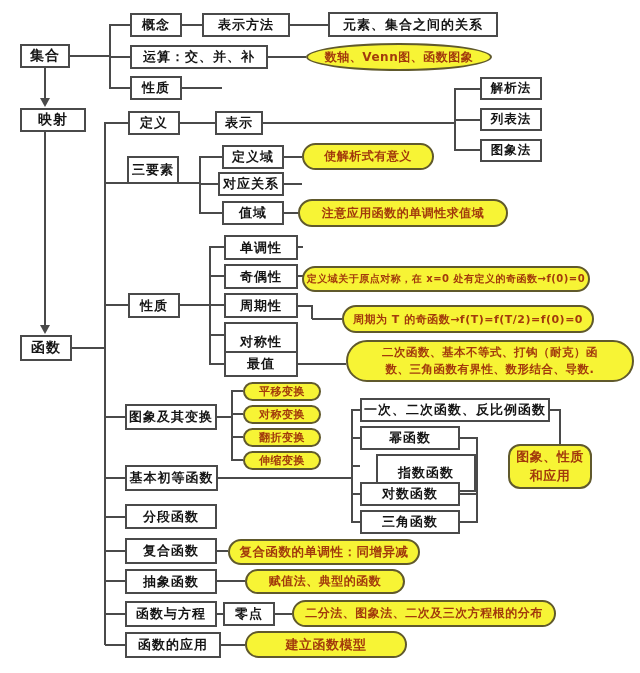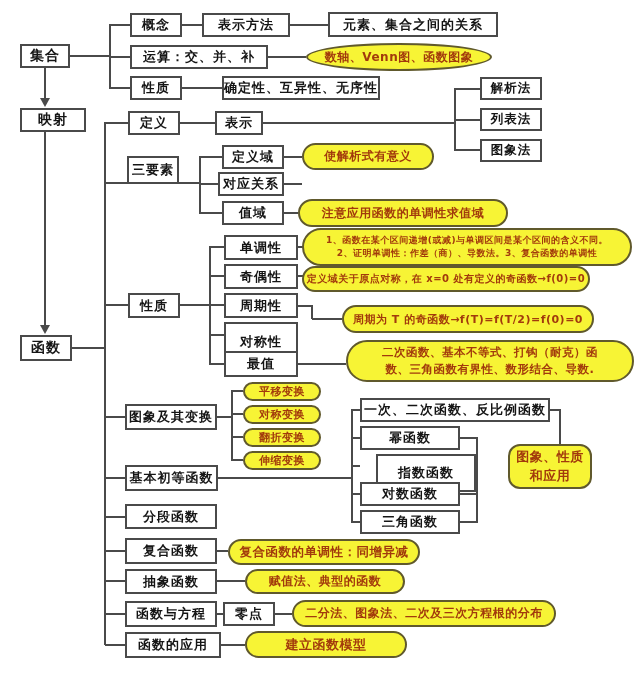--- a/index.html
+++ b/index.html
@@ -113,41 +113,36 @@
   <div class="box" style="left:20px;top:44px;width:50px;height:24px;font-size:14px">集合</div>
   <div class="box" style="left:20px;top:108px;width:66px;height:24px;font-size:14px">映射</div>
   <div class="box" style="left:20px;top:335px;width:52px;height:26px;font-size:14px">函数</div>
 
   <div class="box" style="left:130px;top:13px;width:52px;height:24px">概念</div>
   <div class="box" style="left:202px;top:13px;width:88px;height:24px">表示方法</div>
   <div class="box" style="left:328px;top:12px;width:170px;height:25px">元素、集合之间的关系</div>
   <div class="box" style="left:130px;top:45px;width:138px;height:24px">运算：交、并、补</div>
   <div class="pill ellipse" style="left:306px;top:43px;width:186px;height:28px">数轴、Venn图、函数图象</div>
   <div class="box" style="left:130px;top:76px;width:52px;height:24px">性质</div>
-  <div class="box" style="left:222px;top:76px;width:158px;height:24px">确定性、互异性、无序性</div>
 
   <div class="box" style="left:128px;top:111px;width:52px;height:24px">定义</div>
   <div class="box" style="left:215px;top:111px;width:48px;height:24px">表示</div>
   <div class="box" style="left:480px;top:77px;width:62px;height:23px;font-size:12.5px">解析法</div>
   <div class="box" style="left:480px;top:108px;width:62px;height:23px;font-size:12.5px">列表法</div>
   <div class="box" style="left:480px;top:139px;width:62px;height:23px;font-size:12.5px">图象法</div>
 
   <div class="box" style="left:127px;top:156px;width:52px;height:28px">三要素</div>
   <div class="box" style="left:222px;top:145px;width:62px;height:24px">定义域</div>
   <div class="pill" style="left:302px;top:143px;width:132px;height:27px">使解析式有意义</div>
   <div class="box" style="left:218px;top:172px;width:66px;height:24px">对应关系</div>
   <div class="box" style="left:222px;top:201px;width:62px;height:24px">值域</div>
   <div class="pill" style="left:298px;top:199px;width:210px;height:28px">注意应用函数的单调性求值域</div>
 
   <div class="box" style="left:128px;top:293px;width:52px;height:25px">性质</div>
   <div class="box" style="left:224px;top:235px;width:74px;height:25px">单调性</div>
-  <div class="pill multi" style="left:302px;top:228px;width:330px;height:38px;font-size:9px;border-radius:19px">
-    <span>1、函数在某个区间递增(或减)与单调区间是某个区间的含义不同。</span>
-    <span>2、证明单调性：作差（商）、导数法。3、复合函数的单调性</span>
-  </div>
   <div class="box" style="left:224px;top:264px;width:74px;height:25px">奇偶性</div>
   <div class="pill" style="left:302px;top:266px;width:288px;height:26px;font-size:10px">定义域关于原点对称，在 x=0 处有定义的奇函数→f(0)=0</div>
   <div class="box" style="left:224px;top:293px;width:74px;height:25px">周期性</div>
   <div class="pill" style="left:342px;top:305px;width:252px;height:28px;font-size:11px">周期为 T 的奇函数→f(T)=f(T/2)=f(0)=0</div>
   <div class="box" style="left:224px;top:322px;width:74px;height:39px">对称性</div>
   <div class="box" style="left:224px;top:351px;width:74px;height:26px">最值</div>
   <div class="pill multi" style="left:346px;top:340px;width:288px;height:42px;font-size:11.5px;border-radius:21px">
     <span>二次函数、基本不等式、打钩（耐克）函</span>
     <span>数、三角函数有界性、数形结合、导数.</span>
   </div>

